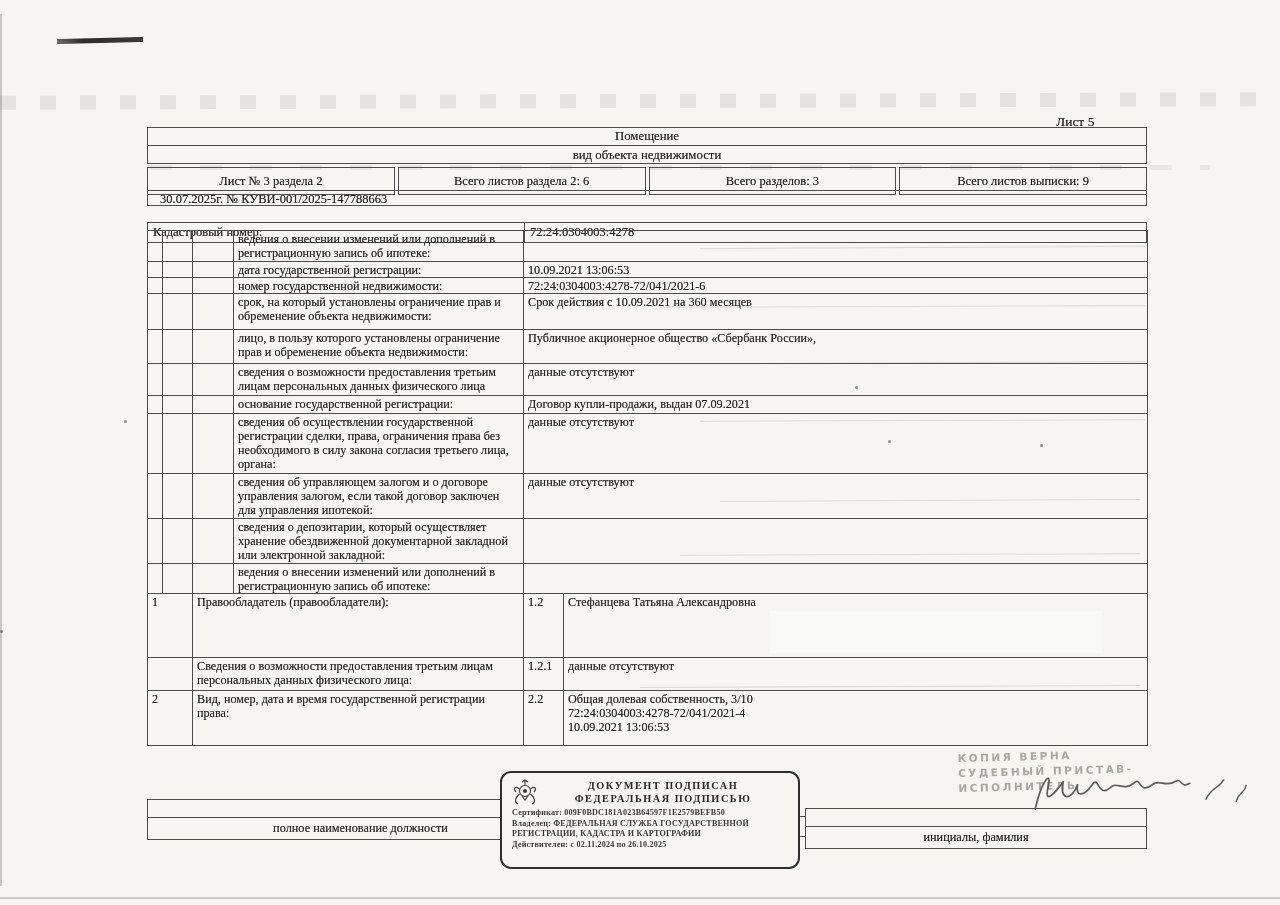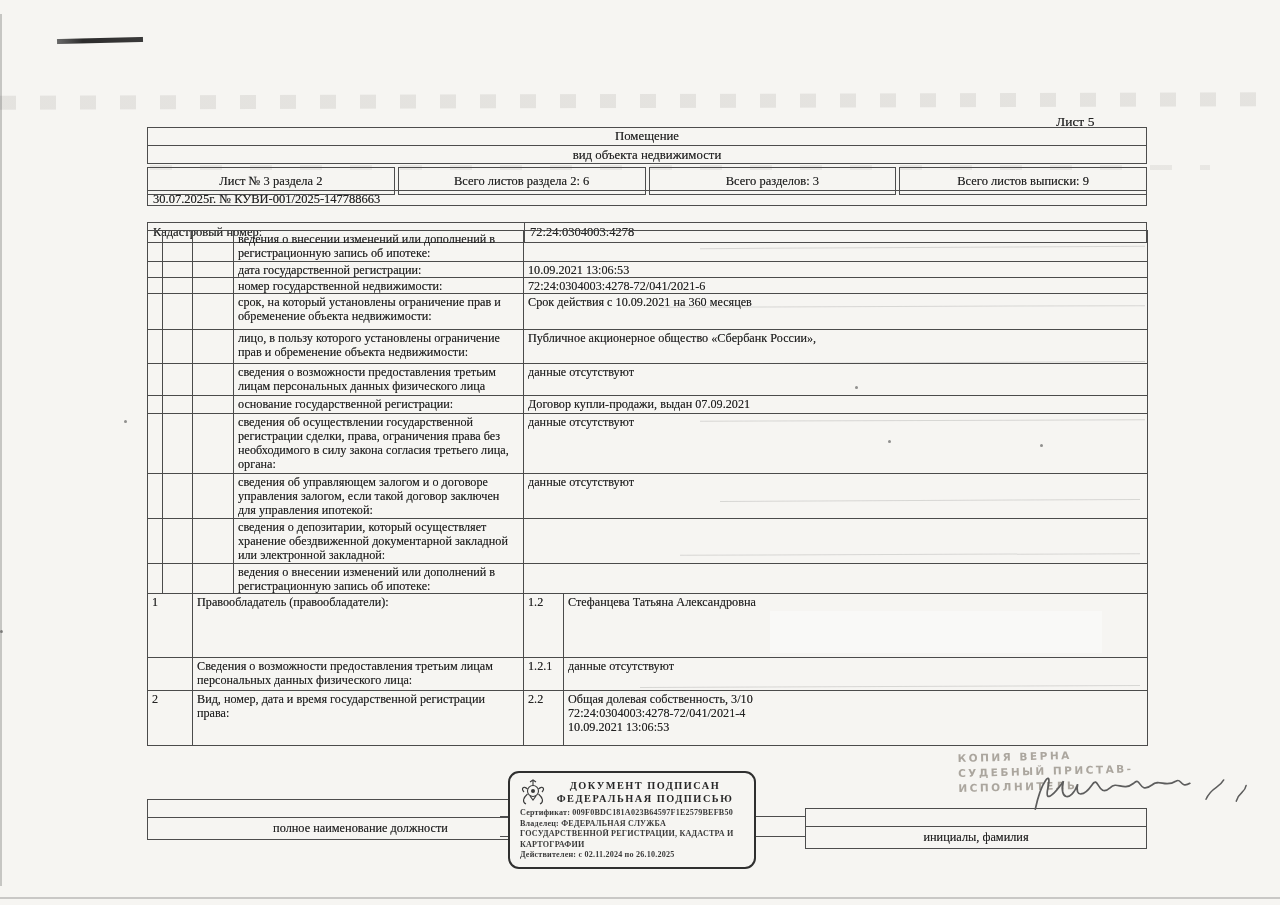--- a/index.html
+++ b/index.html
@@ -14,21 +14,21 @@
   .box{border:1px solid #4d4d4d;background:transparent;box-sizing:border-box;}
   .center{display:flex;align-items:center;justify-content:center;text-align:center;}
 
   
   .sheet-label{left:1056px;top:114px;width:92px;height:16px;font-size:13.5px;text-align:left;}
   .title-box{left:147px;top:127px;width:1000px;height:37px;}
   .title-row{height:18px;font-size:12.8px;box-sizing:border-box;}
   .title-row.first{border-bottom:1px solid #4d4d4d;height:18px;}
   .info-row{left:147px;top:167px;width:1000px;height:28px;display:flex;gap:3px;}
   .info-cell{border:1px solid #4d4d4d;box-sizing:border-box;font-size:12.5px;flex:1;}
-  .date-box{left:147px;top:190px;width:1000px;height:16px;font-size:12.5px;line-height:14px;padding:1px 0 0 5px;}
+  .date-box{left:147px;top:190px;width:1000px;height:16px;font-size:12.5px;line-height:14px;padding:1px 0 0 12px;}
   .cad-box{left:147px;top:210px;width:1000px;height:21px;display:flex;margin-top:12px;}
   .cad-label{width:377px;border-right:1px solid #4d4d4d;box-sizing:border-box;font-size:12.5px;padding:2px 0 0 5px;}
   .cad-value{flex:1;font-size:12.5px;padding:2px 0 0 5px;}
 
   
   table.main{left:147px;top:230px;width:1000px;position:absolute;border-collapse:collapse;table-layout:fixed;}
   table.main td{
     border:1px solid #4b4b4b;vertical-align:top;
     font-size:12.2px;line-height:14px;padding:1px 4px 0 4px;
     overflow:hidden;white-space:pre-line;
@@ -38,23 +38,23 @@
 
   
   .sig-line{background:#4d4d4d;height:1px;}
   .sig-box-left{left:147px;top:799px;width:427px;height:41px;border:1px solid #4d4d4d;box-sizing:border-box;}
   .sig-box-left .divider,.sig-box-right .divider{position:absolute;left:0;right:0;top:17px;height:1px;background:#4d4d4d;}
   .sig-caption{position:absolute;left:0;right:0;top:21px;text-align:center;font-size:12.3px;}
   .sig-box-right{left:805px;top:808px;width:342px;height:41px;border:1px solid #4d4d4d;box-sizing:border-box;}
 
   
   .stamp{
-    left:500px;top:771px;width:248px;height:98px;
+    left:500px;top:771px;width:300px;height:98px;
     border:2px solid #2f2f2f;border-radius:11px;background:#f6f5f2;
-    box-sizing:border-box;z-index:5;padding:6px 12px 0 10px;margin-left:8px;
+    box-sizing:border-box;z-index:5;padding:6px 12px 0 10px;
   }
   .stamp-title{font-size:10.3px;font-weight:bold;letter-spacing:1.5px;text-align:center;color:#272727;line-height:13px;}
   .stamp-title.second{border-bottom:0;}
   .stamp-small{font-size:8.1px;font-weight:bold;color:#3a3a3a;line-height:10.5px;letter-spacing:.2px;}
   .stamp-head{position:relative;padding-left:34px;padding-right:6px;margin-bottom:3px;}
   .stamp-emblem{position:absolute;left:-2px;top:-1px;}
 
   
   .copy-stamp{
     left:958px;top:748px;width:230px;z-index:3;

